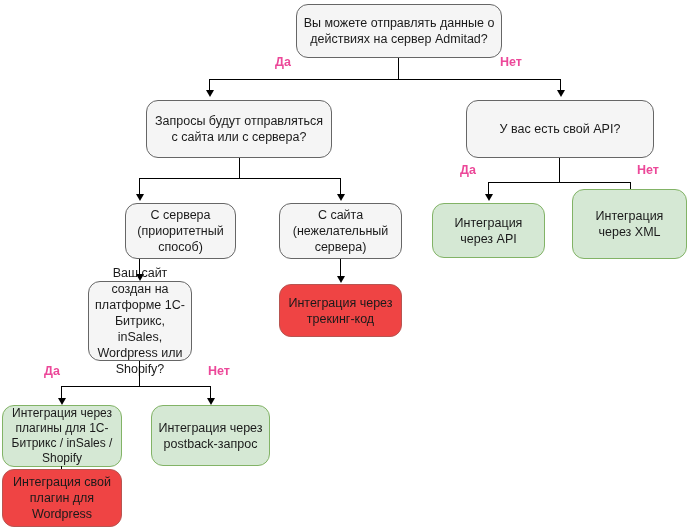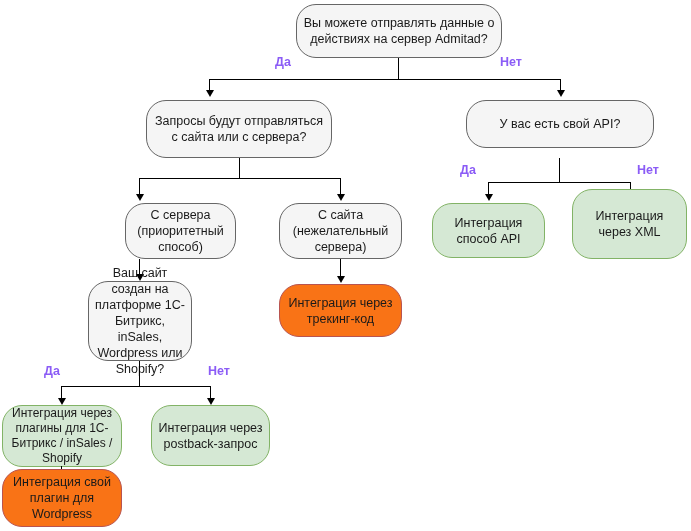--- a/index.html
+++ b/index.html
@@ -11,21 +11,21 @@
     position: relative;
     width: 691px;
     height: 531px;
     background: #ffffff;
     font-family: "Liberation Sans", sans-serif;
     overflow: hidden;
   }
   .node {
     position: absolute;
     box-sizing: border-box;
-    border-radius: 20px;
+    border-radius: 12px;
     border: 1.3px solid #000000;
     display: flex;
     align-items: center;
     justify-content: center;
     text-align: center;
     font-size: 12.5px;
     line-height: 16px;
     color: #1a1a1a;
     padding: 2px 5px;
     white-space: pre-line;
@@ -33,21 +33,21 @@
   .node.decision,
   .node.process {
     background: #f5f5f5;
     border-color: #666666;
   }
   .node.green {
     background: #d5e8d4;
     border-color: #82b366;
   }
   .node.pink {
-    background: #f97316;
+    background: #ef4444;
     border-color: #b85450;
   }
   .edge {
     position: absolute;
     background: #000000;
   }
   .edge.v { width: 1.4px; }
   .edge.h { height: 1.4px; }
   .arrow {
     position: absolute;
@@ -55,21 +55,21 @@
     height: 0;
     border-left: 4.5px solid transparent;
     border-right: 4.5px solid transparent;
     border-top: 7px solid #000000;
   }
   .elabel {
     position: absolute;
     font-family: "Liberation Sans", sans-serif;
     font-size: 12.5px;
     font-weight: bold;
-    color: #8b5cf6;
+    color: #ec4899;
     white-space: nowrap;
   }
 </style>
 </head>
 <body>
 
 <div id="canvas">
 
   <div class="node decision" style="left:296px; top:4px; width:206px; height:54px;">Вы можете отправлять данные о действиях на сервер Admitad?</div>
 
@@ -81,21 +81,21 @@
   <div class="arrow" style="left:205.5px; top:90px;"></div>
 
   <div class="edge v" style="left:560px; top:79px; width:1.4px; height:12px;"></div>
   <div class="arrow" style="left:556.5px; top:90px;"></div>
 
   <div class="elabel" style="left:275px; top:55px;">Да</div>
   <div class="elabel" style="left:500px; top:55px;">Нет</div>
 
   <div class="node decision" style="left:146px; top:100px; width:186px; height:58px;">Запросы будут отправляться с сайта или с сервера?</div>
 
-  <div class="node decision" style="left:466px; top:100px; width:188px; height:48px;">У вас есть свой API?</div>
+  <div class="node decision" style="left:466px; top:100px; width:188px; height:58px;">У вас есть свой API?</div>
 
   <div class="edge v" style="left:239px; top:158px; width:1.4px; height:21px;"></div>
   <div class="edge h" style="left:140px; top:178px; width:201px; height:1.4px;"></div>
   <div class="edge v" style="left:139px; top:178px; width:1.4px; height:17px;"></div>
   <div class="arrow" style="left:135.5px; top:194px;"></div>
   <div class="edge v" style="left:340px; top:178px; width:1.4px; height:17px;"></div>
   <div class="arrow" style="left:336.5px; top:194px;"></div>
 
   <div class="edge v" style="left:559px; top:158px; width:1.4px; height:25px;"></div>
   <div class="edge h" style="left:489px; top:182px; width:142px; height:1.4px;"></div>
@@ -104,21 +104,21 @@
   <div class="edge v" style="left:630px; top:182px; width:1.4px; height:13px;"></div>
   <div class="arrow" style="left:626.5px; top:194px;"></div>
 
   <div class="elabel" style="left:460px; top:163px;">Да</div>
   <div class="elabel" style="left:637px; top:163px;">Нет</div>
 
   <div class="node process" style="left:88px; top:203px; width:111px; height:56px;margin-left:37px;">С сервера (приоритетный способ)</div>
 
   <div class="node process" style="left:279px; top:203px; width:123px; height:56px;">С сайта (нежелательный сервера)</div>
 
-  <div class="node green" style="left:432px; top:203px; width:113px; height:55px;">Интеграция способ API</div>
+  <div class="node green" style="left:432px; top:203px; width:113px; height:55px;">Интеграция через API</div>
 
   <div class="node green" style="left:572px; top:189px; width:115px; height:70px;">Интеграция через XML</div>
 
   <div class="edge v" style="left:340px; top:259px; width:1.4px; height:18px;"></div>
   <div class="arrow" style="left:336.5px; top:276px;"></div>
 
   <div class="node pink" style="left:279px; top:284px; width:123px; height:53px;">Интеграция через трекинг-код</div>
 
   <div class="edge v" style="left:139px; top:259px; width:1.4px; height:16px;"></div>
   <div class="arrow" style="left:135.5px; top:274px;"></div>

